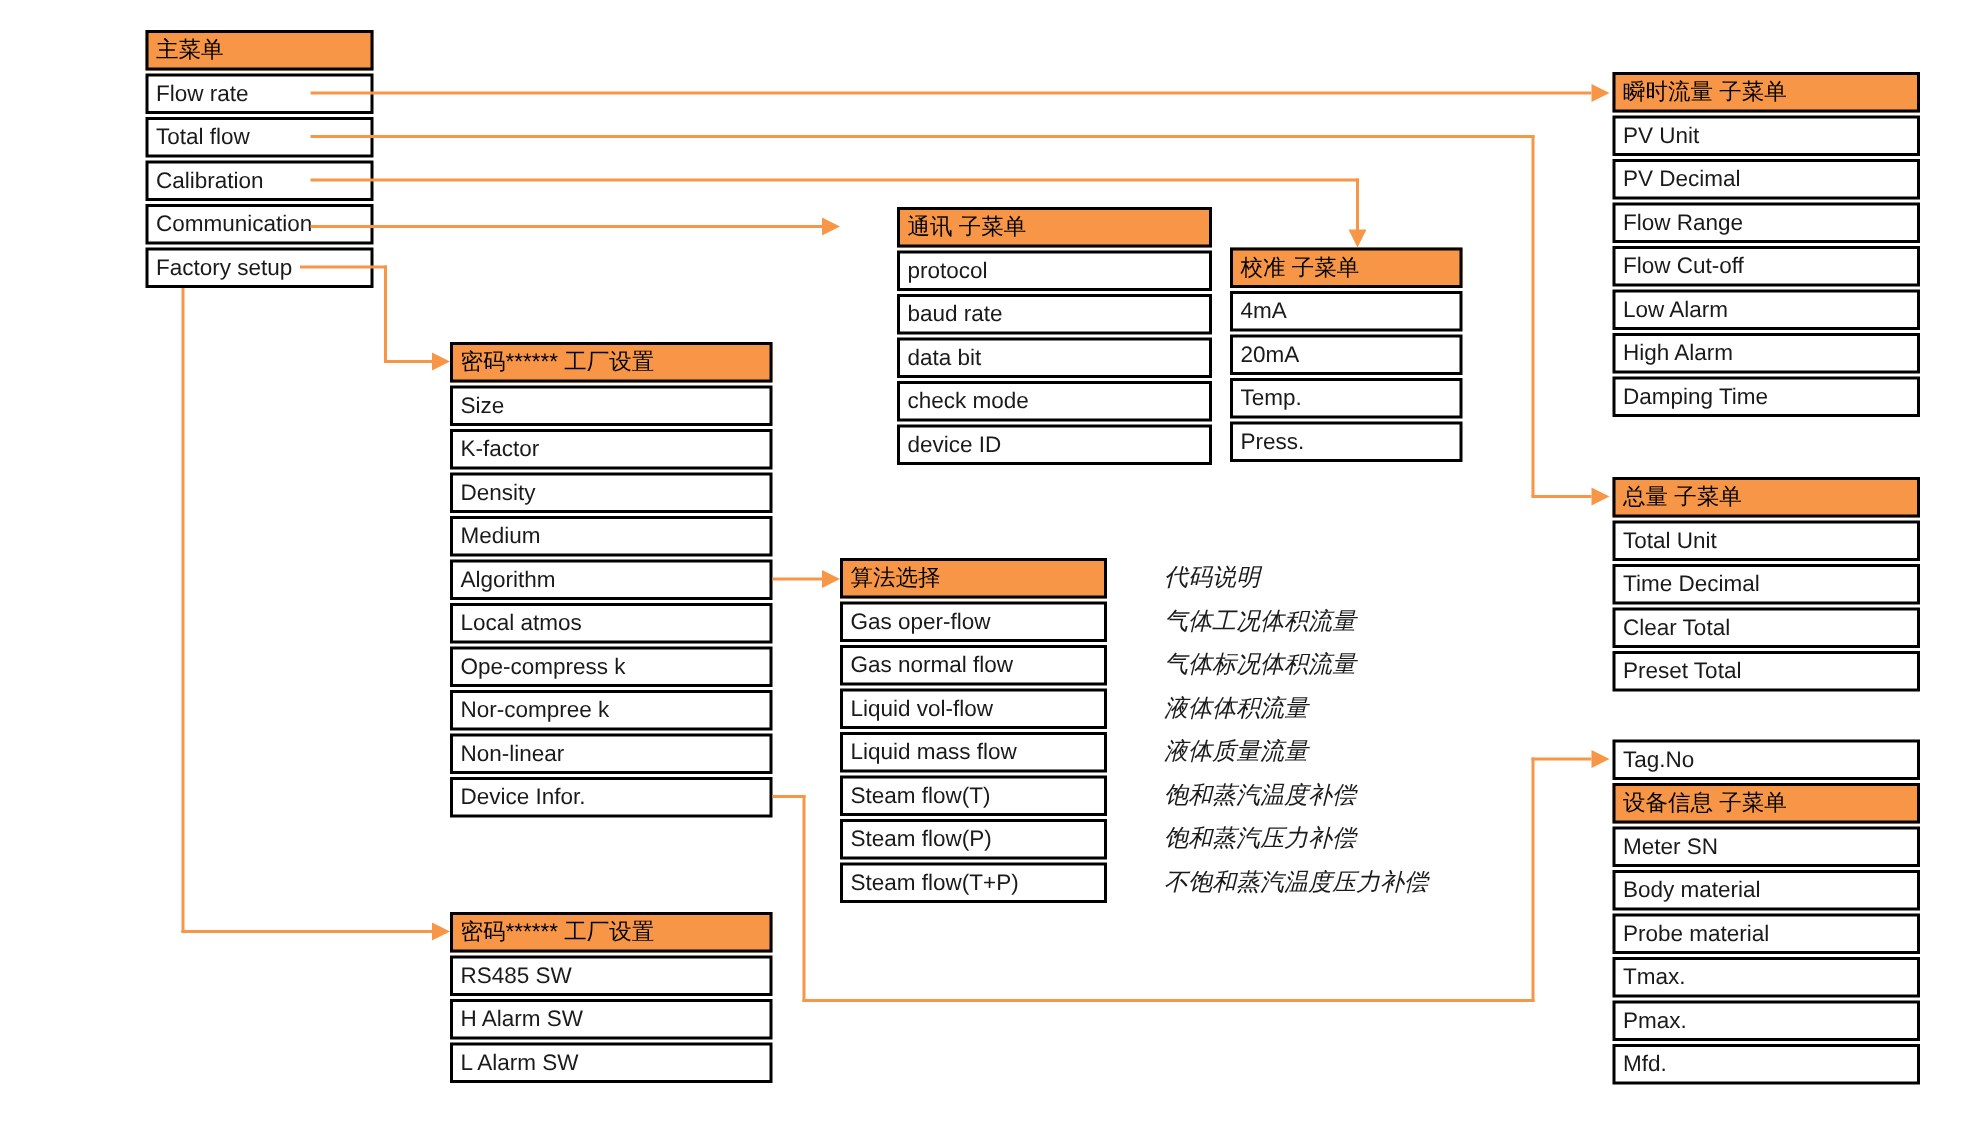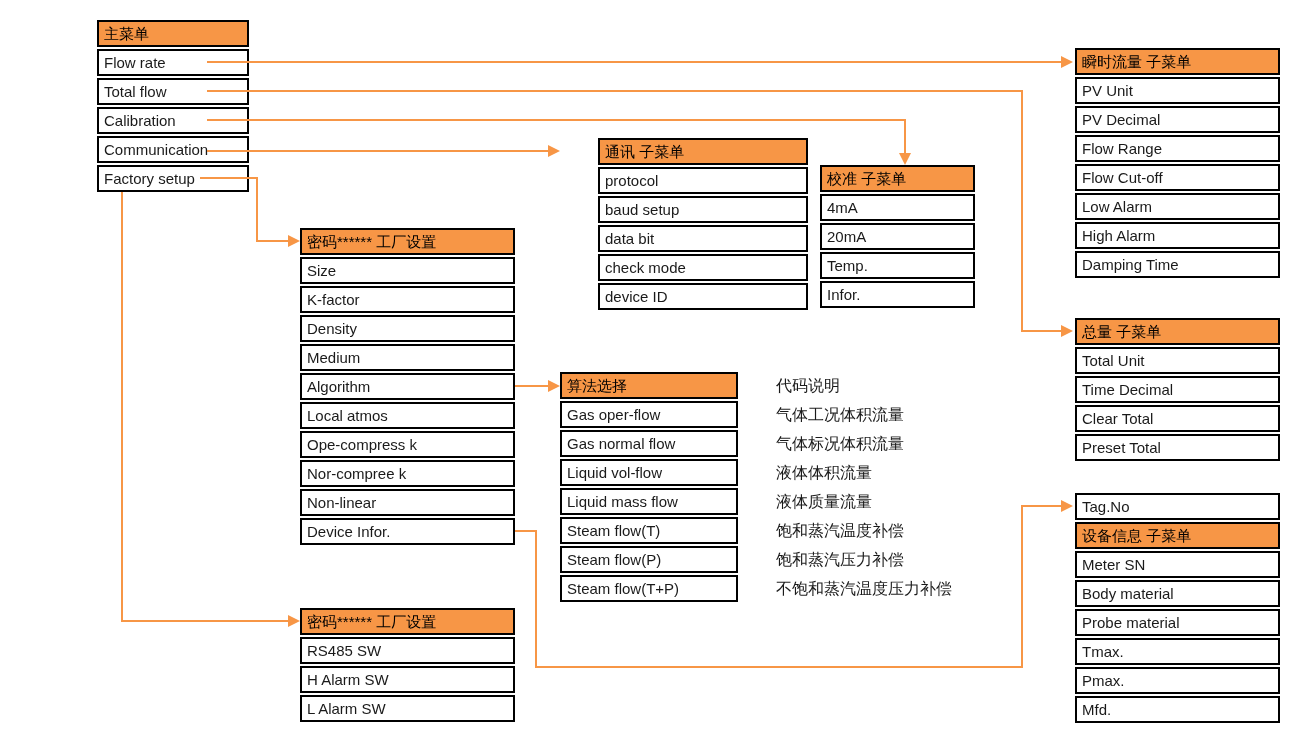--- a/index.html
+++ b/index.html
@@ -31,20 +31,21 @@
   }
   .cell.header {
     background: #F79646;
     color: #000000;
   }
   .algo-notes {
     position: absolute;
     display: flex;
     flex-direction: column;
     gap: 2px;
+    font-style: italic;
   }
   .note-cell {
     box-sizing: border-box;
     height: 27px;
     font-size: 16px;
     line-height: 27px;
     white-space: nowrap;
   }
   .h-line, .v-line {
     position: absolute;
@@ -89,31 +90,31 @@
       <div class="cell">Algorithm</div>
       <div class="cell">Local atmos</div>
       <div class="cell">Ope-compress k</div>
       <div class="cell">Nor-compree k</div>
       <div class="cell">Non-linear</div>
       <div class="cell">Device Infor.</div>
     </div>
   <div class="menu-box" style="left:560px; top:138px; width:210px;padding-left:38px;">
       <div class="cell header">通讯 子菜单</div>
       <div class="cell">protocol</div>
-      <div class="cell">baud setup</div>
+      <div class="cell">baud rate</div>
       <div class="cell">data bit</div>
       <div class="cell">check mode</div>
       <div class="cell">device ID</div>
     </div>
   <div class="menu-box" style="left:820px; top:165px; width:155px;">
       <div class="cell header">校准 子菜单</div>
       <div class="cell">4mA</div>
       <div class="cell">20mA</div>
       <div class="cell">Temp.</div>
-      <div class="cell">Infor.</div>
+      <div class="cell">Press.</div>
     </div>
   <div class="menu-box" style="left:1075px; top:48px; width:205px;">
       <div class="cell header">瞬时流量 子菜单</div>
       <div class="cell">PV Unit</div>
       <div class="cell">PV Decimal</div>
       <div class="cell">Flow Range</div>
       <div class="cell">Flow Cut-off</div>
       <div class="cell">Low Alarm</div>
       <div class="cell">High Alarm</div>
       <div class="cell">Damping Time</div>

